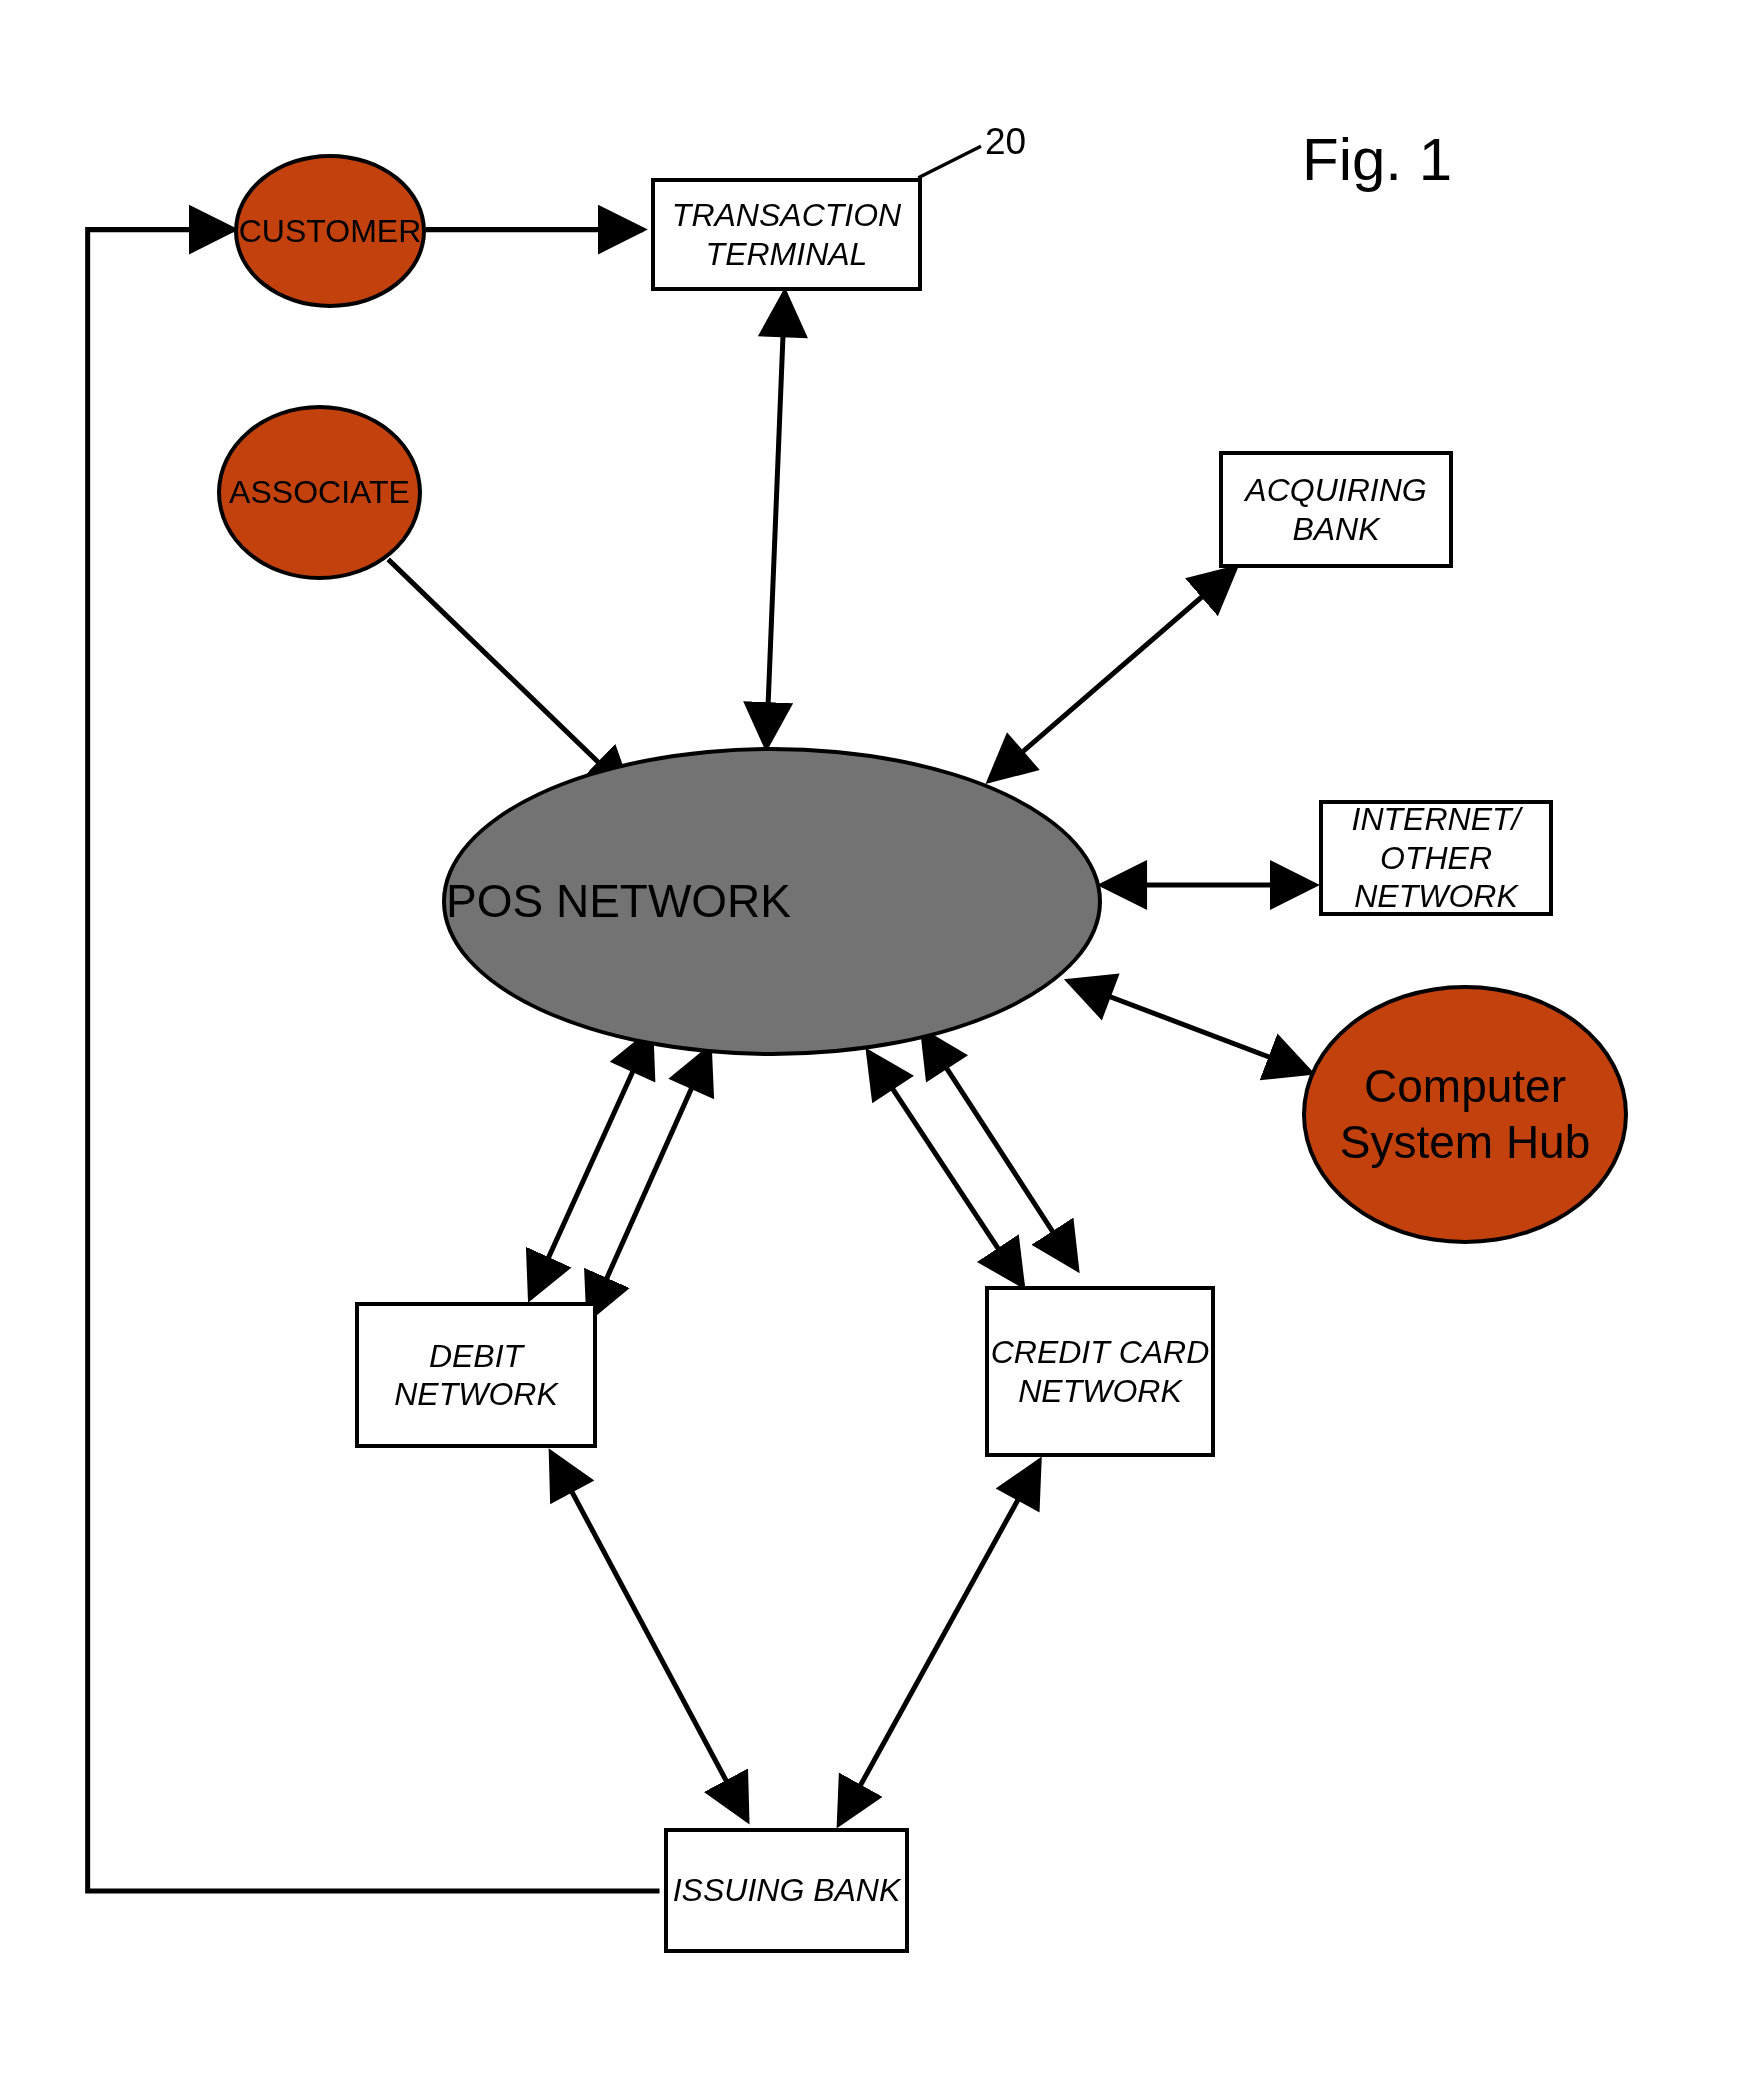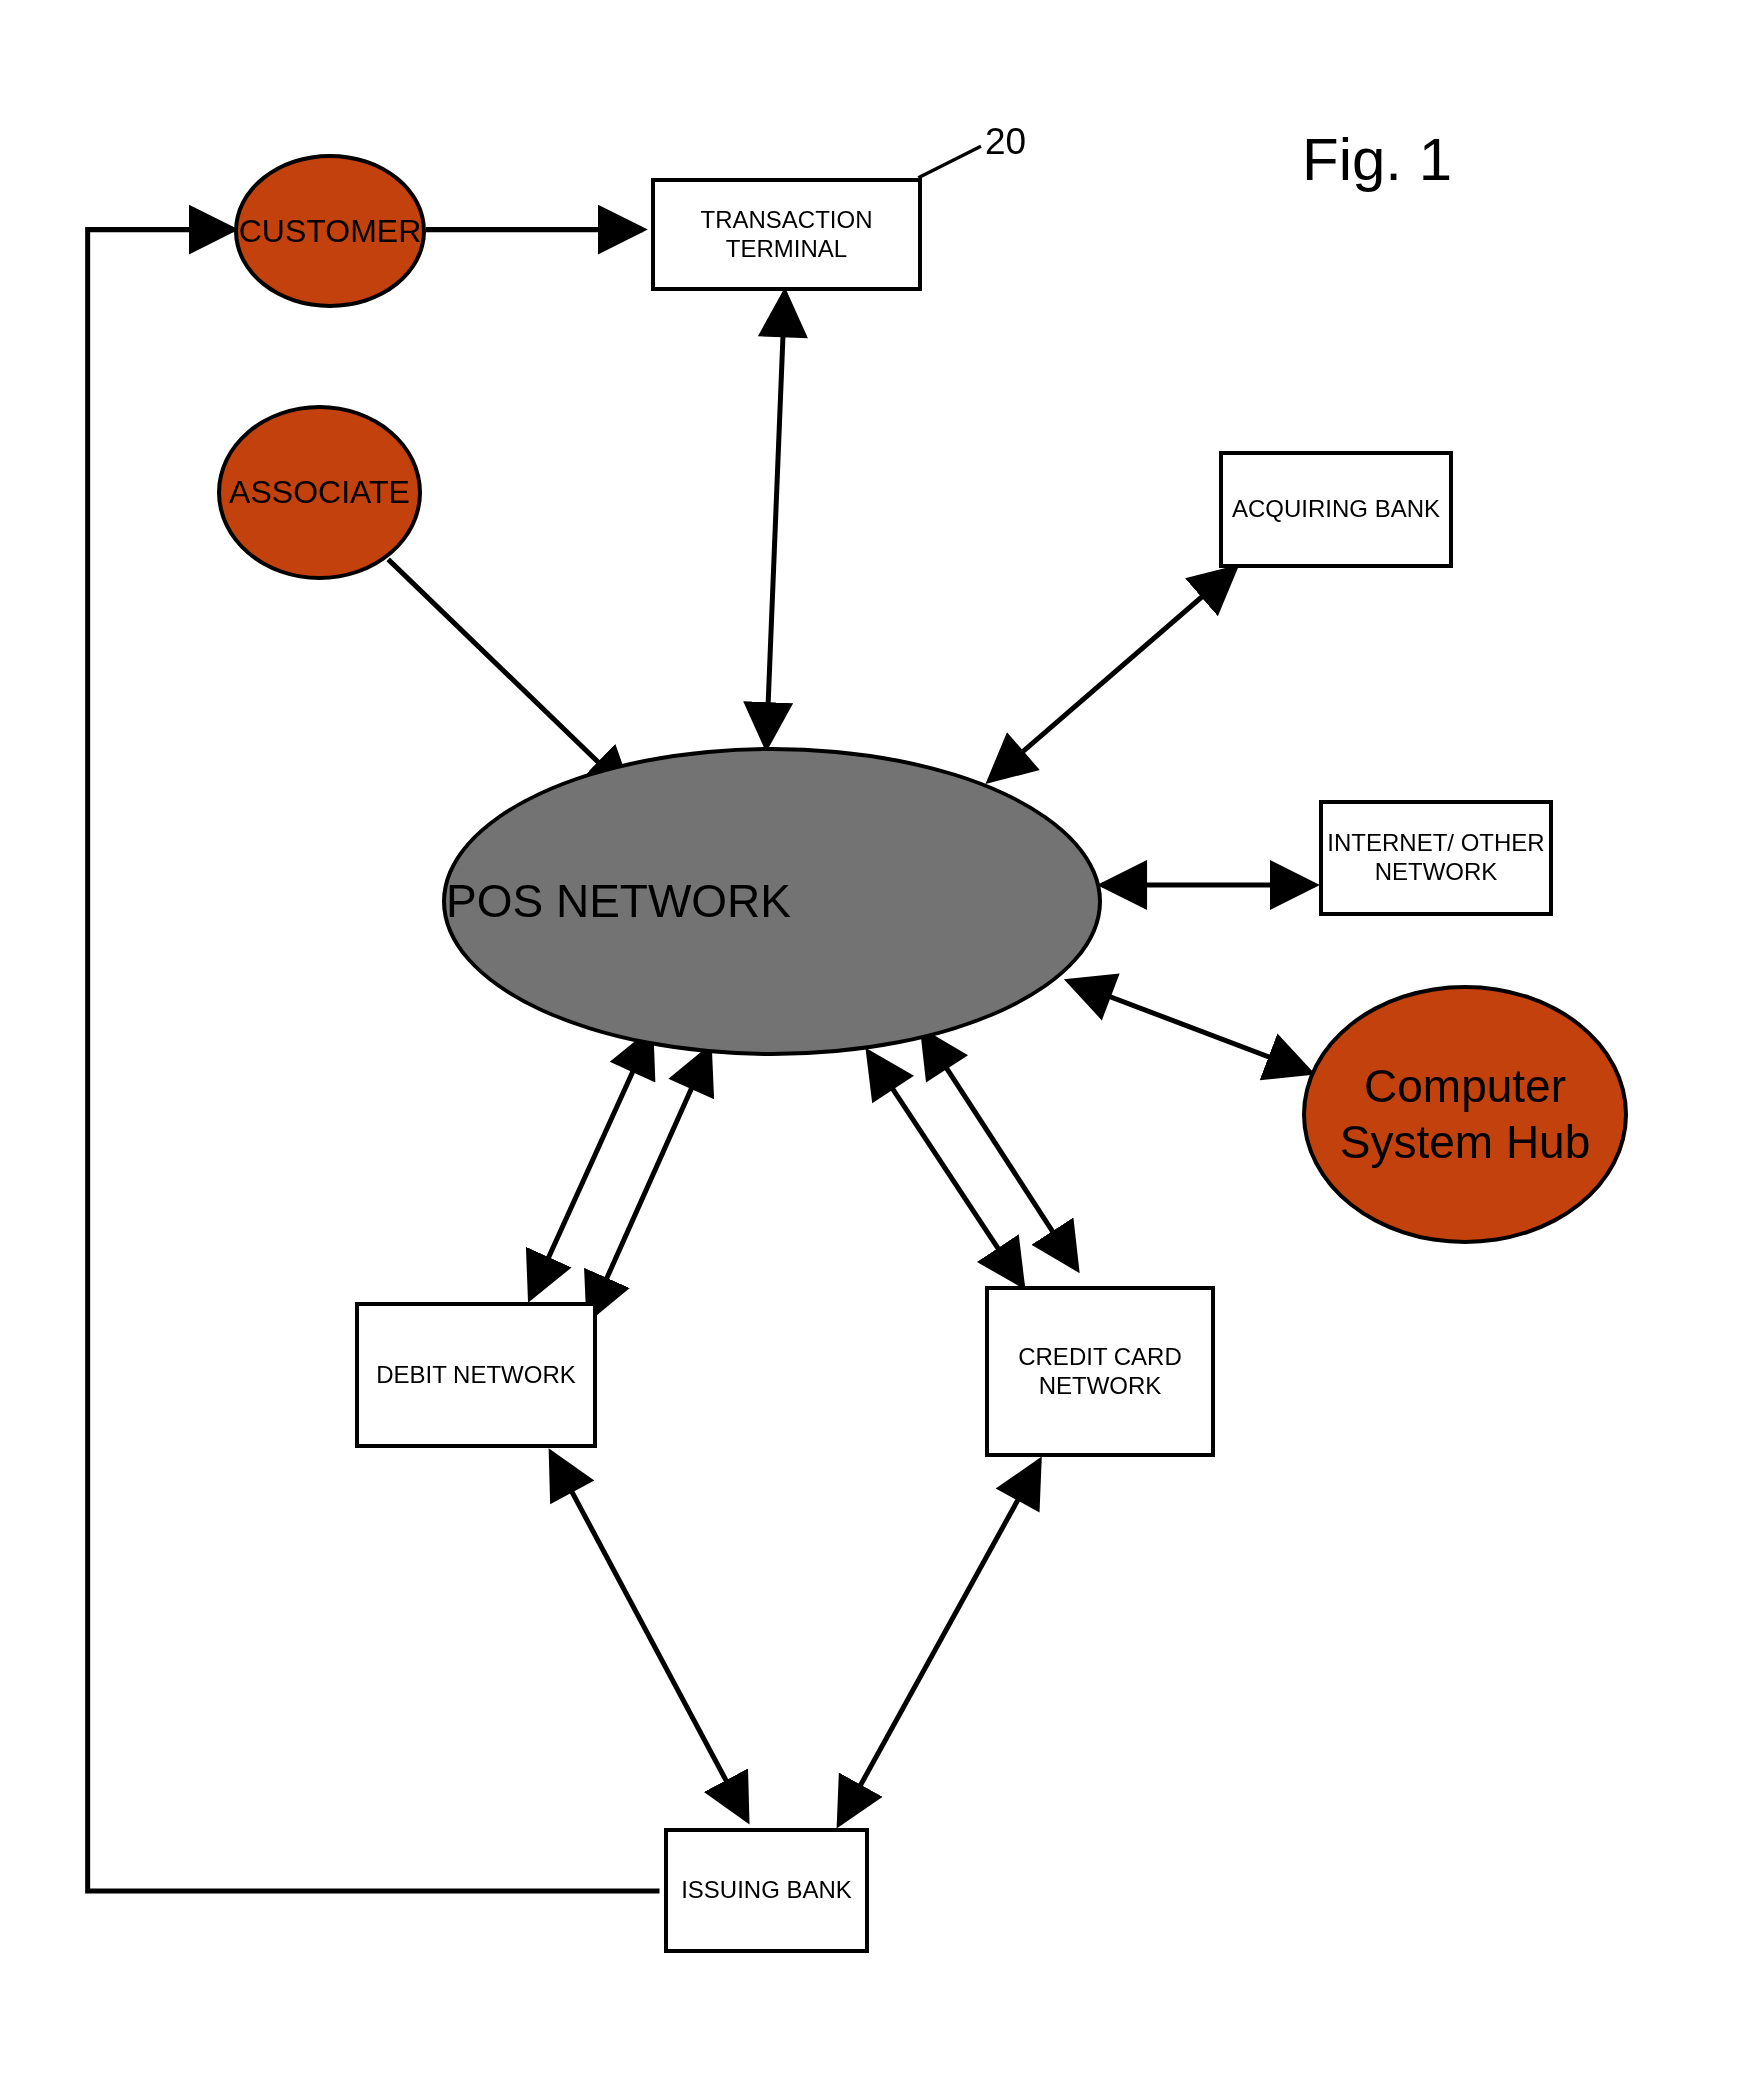--- a/index.html
+++ b/index.html
@@ -12,24 +12,25 @@
       height: 2083px;
       position: relative;
     }
     .node-rect {
       position: absolute;
       border: 4.2px solid black;
       display: flex;
       align-items: center;
       justify-content: center;
       text-align: center;
-      font-size: 24px;
+      font-size: 32px;
       font-weight: normal;
       background: white;
       line-height: 1.2;
+      font-style: italic;
     }
     .node-circle {
       position: absolute;
       border: 4.2px solid black;
       border-radius: 50%;
       display: flex;
       align-items: center;
       justify-content: center;
       text-align: center;
       font-size: 32px;
@@ -143,16 +144,16 @@
 </div>
 
 <div class="node-rect" style="left:355px; top:1302px; width:242px; height:146px;">
   <span>DEBIT NETWORK</span>
 </div>
 
 <div class="node-rect" style="left:985px; top:1286px; width:230px; height:171px;">
   <span>CREDIT CARD NETWORK</span>
 </div>
 
-<div class="node-rect" style="left:664px; top:1828px; width:205px; height:125px;">
+<div class="node-rect" style="left:664px; top:1828px; width:245px; height:125px;">
   <span>ISSUING BANK</span>
 </div>
 
 
 </body></html>

